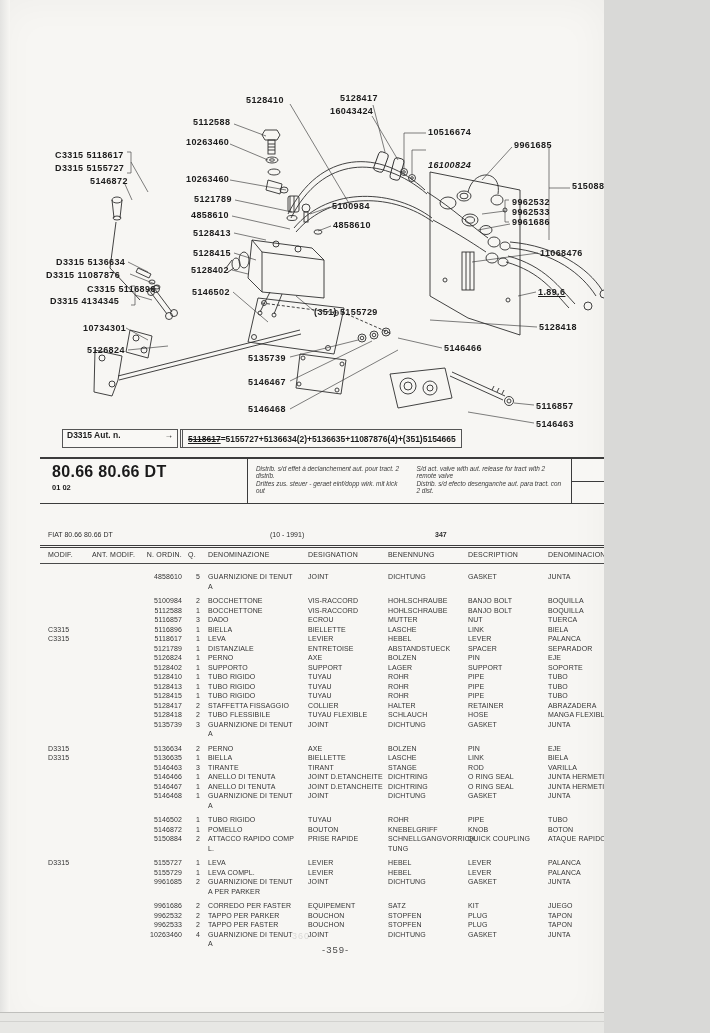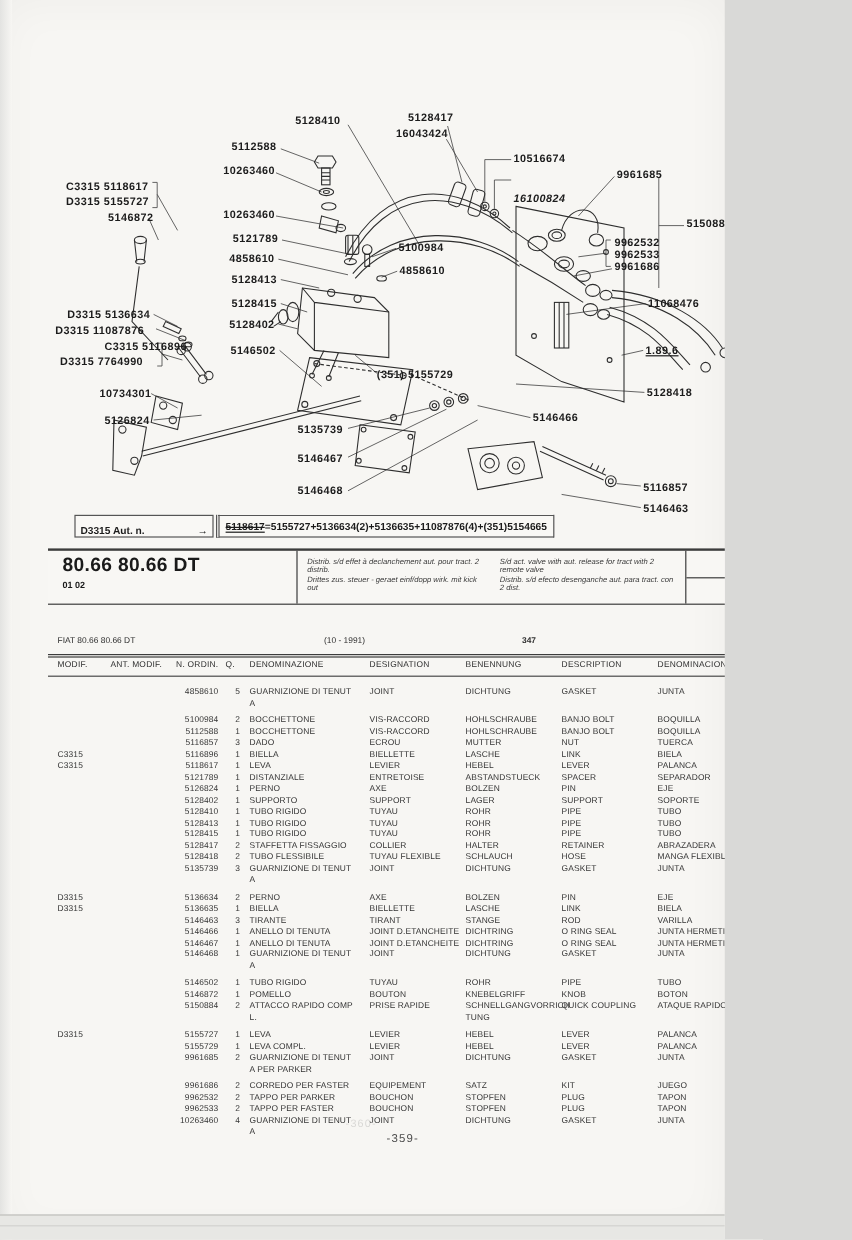--- a/index.html
+++ b/index.html
@@ -8,21 +8,21 @@
         box-shadow:inset 0 0 40px rgba(0,0,0,0.04);}
   #page::before{content:"";position:absolute;left:0;top:0;bottom:0;width:10px;
         background:linear-gradient(90deg,#e3e3e1,#f7f6f3);}
   
   #diagram{position:absolute;left:0;top:0;width:710px;height:460px;}
   #diagram svg{position:absolute;left:0;top:0;}
   .part-label{position:absolute;font-size:9px;font-weight:700;letter-spacing:.4px;
         color:#1c1c1c;white-space:nowrap;}
   
   #note-row{position:absolute;left:62px;top:429px;height:19px;display:flex;font-size:8.5px;font-weight:700;color:#1c1c1c;}
-  #note-left{width:106px;border:1px solid #555;display:flex;align-items:flex-end;justify-content:space-between;
+  #note-left{width:106px;border:1px solid #555;display:flex;align-items:flex-start;justify-content:space-between;
         padding:0 4px;background:#f9f8f5;}
   #note-right{border:1px solid #555;border-left:3px double #555;margin-left:2px;display:flex;align-items:center;
         padding:0 5px;background:#f9f8f5;white-space:nowrap;}
   .struck{text-decoration:line-through underline;}
   
   #hdr{position:absolute;left:40px;top:457px;width:630px;border-top:2px solid #3c3c3c;
         border-bottom:1px solid #3c3c3c;display:flex;height:44px;background:#f8f7f4;}
   #hdr-left{width:208px;border-right:1px solid #3c3c3c;padding:4px 0 0 12px;box-sizing:border-box;}
   #hdr-model{font-size:16px;font-weight:700;color:#1a1a1a;letter-spacing:.3px;}
   #hdr-code{font-size:7.5px;font-weight:700;color:#1a1a1a;margin-top:2px;}
@@ -252,21 +252,21 @@
         <span class="part-label" style="left: 191px; top: 210px;">4858610</span>
         <span class="part-label" style="left: 512px; top: 217px;">9961686</span>
         <span class="part-label" style="left: 333px; top: 220px;">4858610</span>
         <span class="part-label" style="left: 193px; top: 228px;">5128413</span>
         <span class="part-label" style="left: 193px; top: 248px;">5128415</span>
         <span class="part-label" style="left: 540px; top: 248px;">11068476</span>
         <span class="part-label" style="left: 56px; top: 257px;">D3315  5136634</span>
         <span class="part-label" style="left: 191px; top: 265px;">5128402</span>
         <span class="part-label" style="left: 46px; top: 270px;">D3315  11087876</span>
         <span class="part-label" style="left: 50px; top: 284px; margin-left: 37px;">C3315 5116896</span>
-        <span class="part-label" style="left: 50px; top: 296px;">D3315 7764990</span>
+        <span class="part-label" style="left: 50px; top: 296px;">D3315 4134345</span>
         <span class="part-label" style="left: 192px; top: 287px;">5146502</span>
         <span class="part-label" style="left: 538px; top: 287px; text-decoration: underline;">1.89.6</span>
         <span class="part-label" style="left: 314px; top: 307px;">(351)  5155729</span>
         <span class="part-label" style="left: 83px; top: 323px;">10734301</span>
         <span class="part-label" style="left: 539px; top: 322px;">5128418</span>
         <span class="part-label" style="left: 87px; top: 345px;">5126824</span>
         <span class="part-label" style="left: 248px; top: 353px;">5135739</span>
         <span class="part-label" style="left: 444px; top: 343px;">5146466</span>
         <span class="part-label" style="left: 248px; top: 377px;">5146467</span>
         <span class="part-label" style="left: 248px; top: 404px;">5146468</span>

